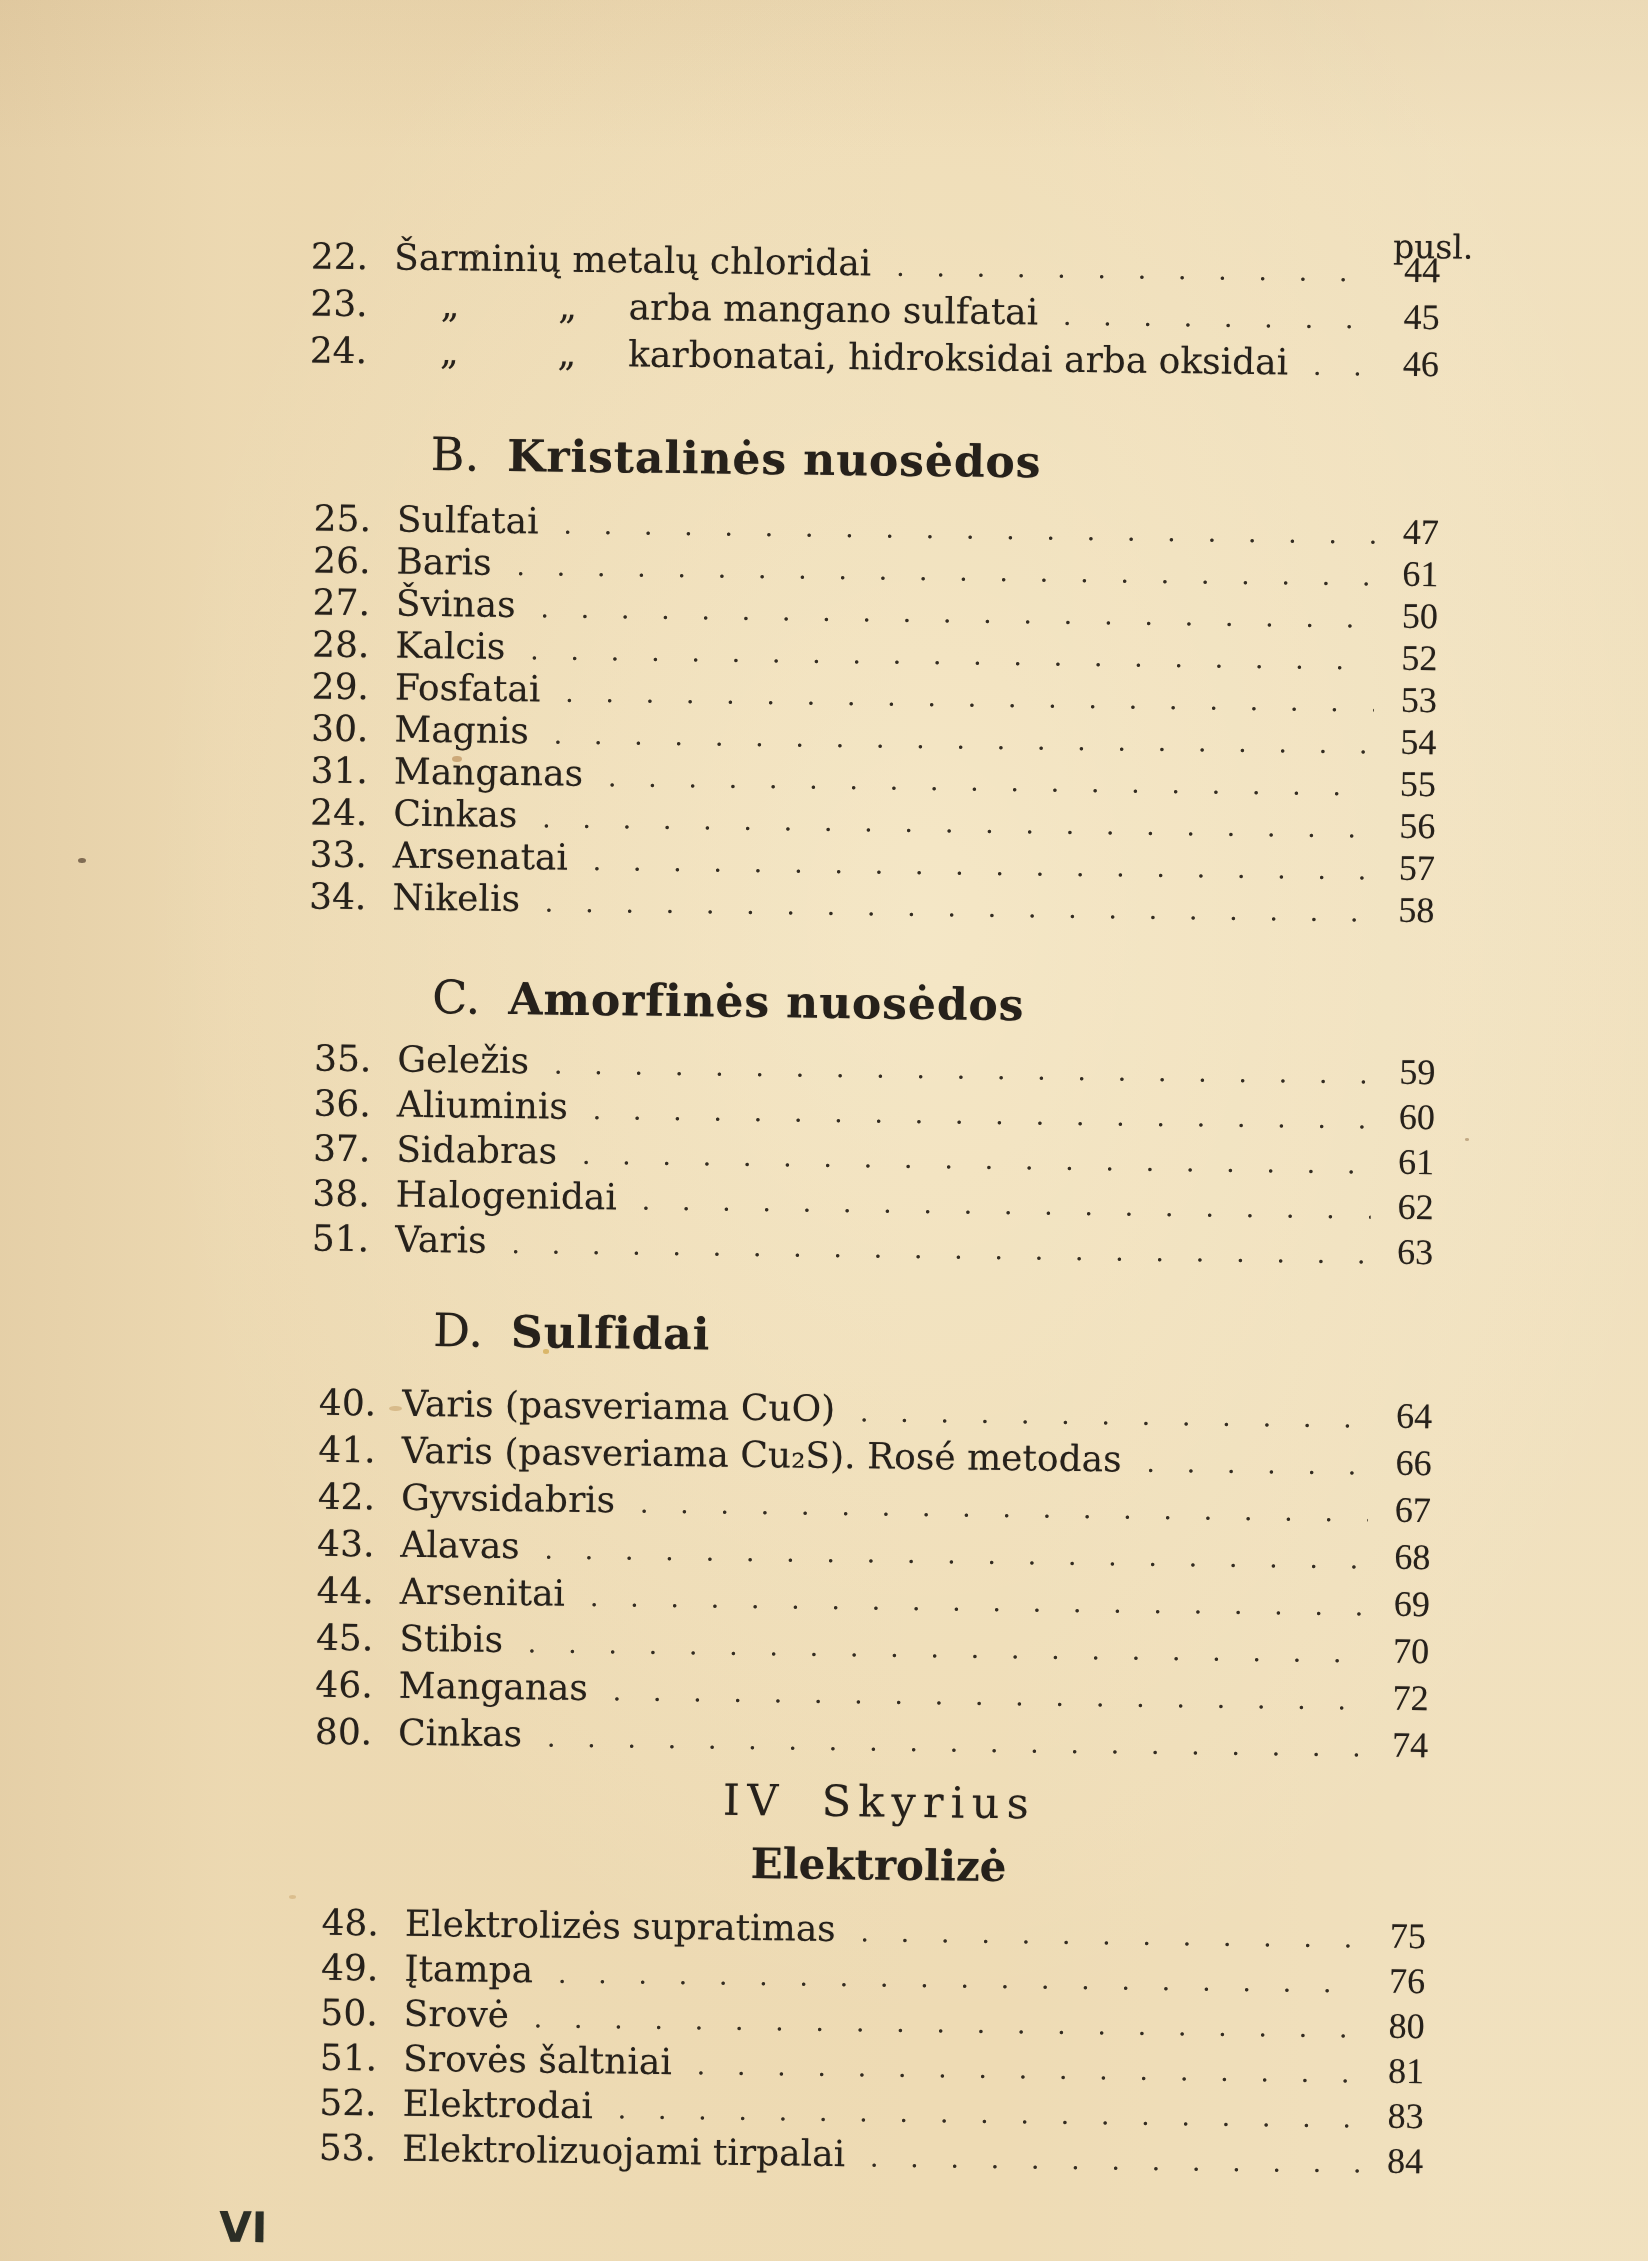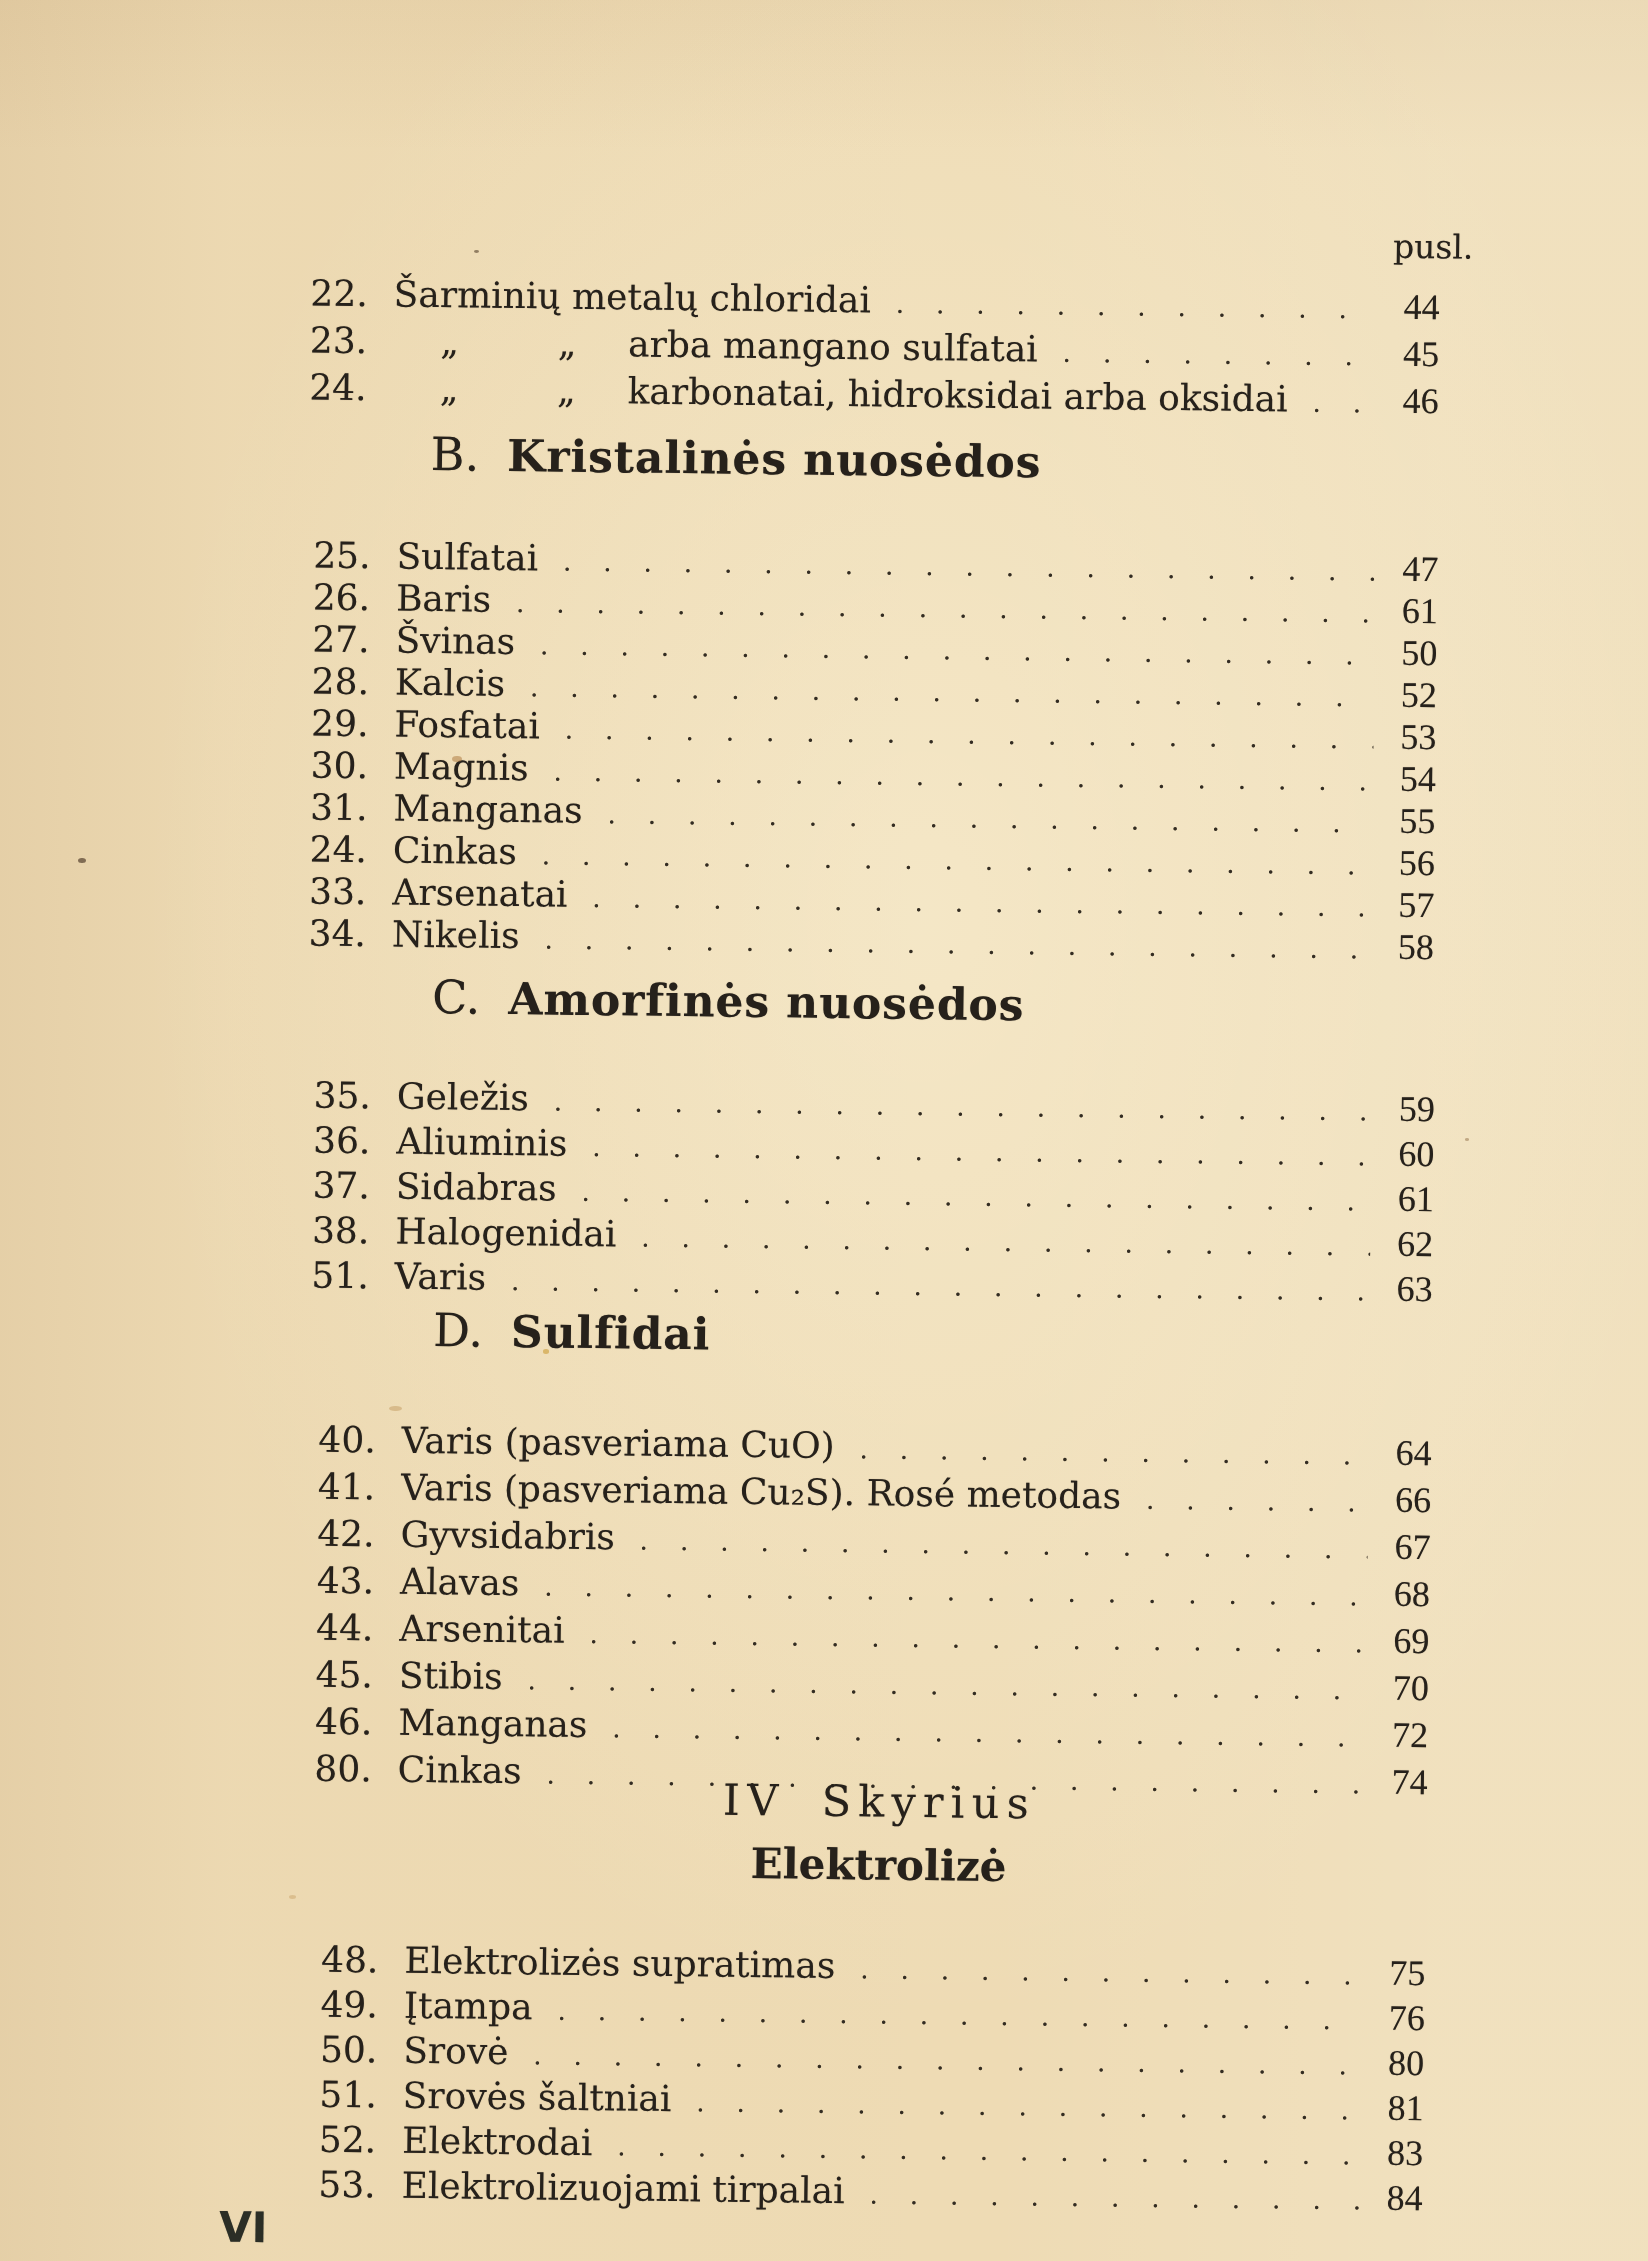--- a/index.html
+++ b/index.html
@@ -15,21 +15,21 @@
   }
   .sheet{position:absolute;inset:0;transform:rotate(0.7deg);transform-origin:27px 27px;}
   .ink{color:#26211b;text-shadow:0 0 0.9px rgba(42,33,20,0.35);}
 
   
   .pusl{position:absolute;top:213px;right:172px;font-size:33px;line-height:1;}
 
   
   .rows{position:absolute;}
   .row{display:flex;align-items:baseline;font-size:36px;line-height:1;white-space:nowrap;}
-  .num{width:79px;text-align:right;flex:0 0 auto;margin-top:37px;}
+  .num{width:79px;text-align:right;flex:0 0 auto;}
   .txt{margin-left:26px;flex:0 0 auto;}
   .d1{margin-left:26px;width:113px;text-align:center;flex:0 0 auto;}
   .d2{width:122px;text-align:center;flex:0 0 auto;}
   .dtxt{flex:0 0 auto;}
   .leader{flex:1 1 auto;overflow:hidden;white-space:nowrap;font-size:26px;
           letter-spacing:32px;margin:0 27px 0 25px;color:#332c22;
           text-shadow:0 0 0.5px rgba(42,33,20,0.4);}
   .pg{width:63px;text-align:left;flex:0 0 auto;font-family:Liberation Serif, serif;}
 
   #top-items{top:235px;left:292px;width:1178px;}

